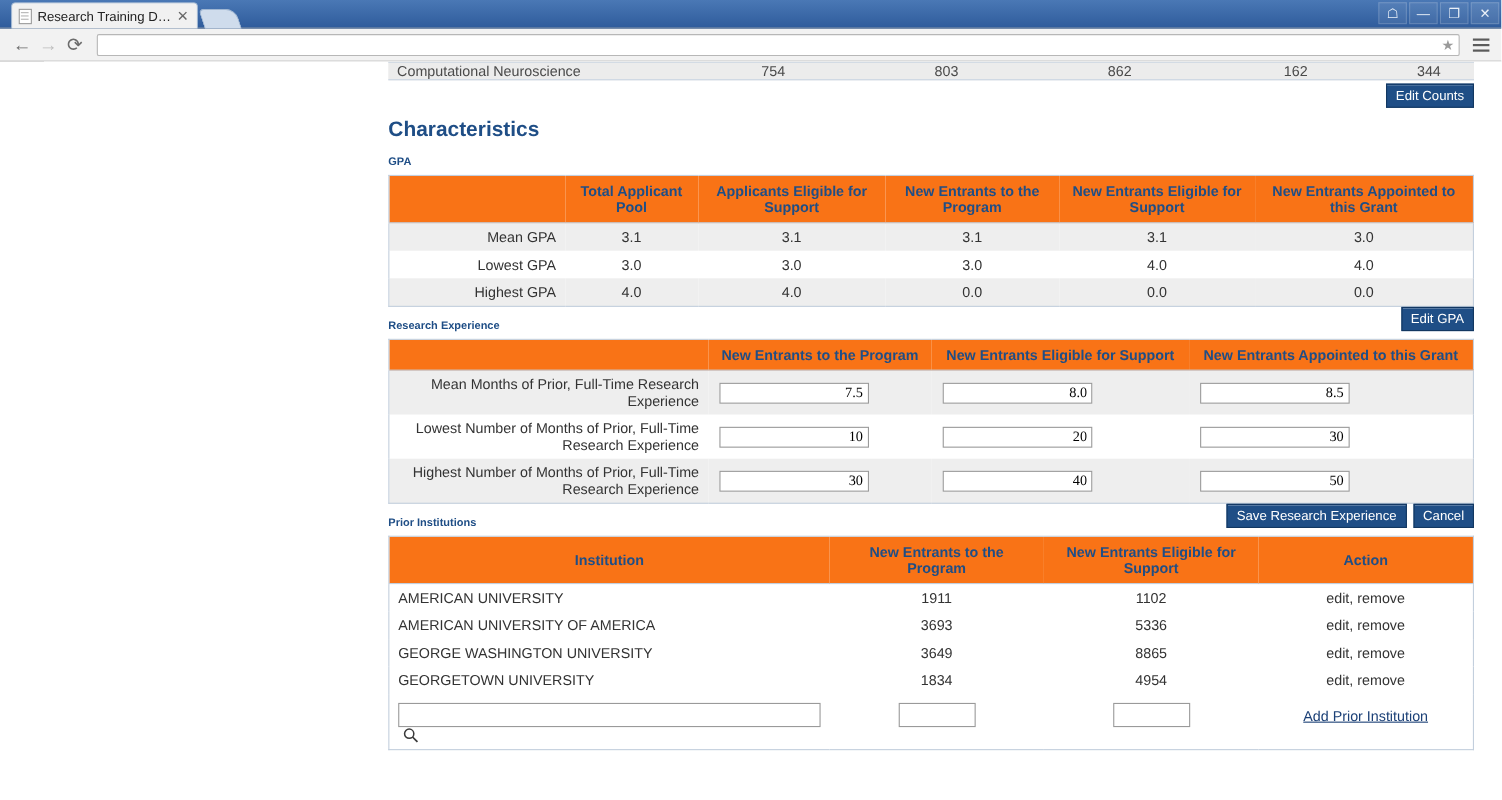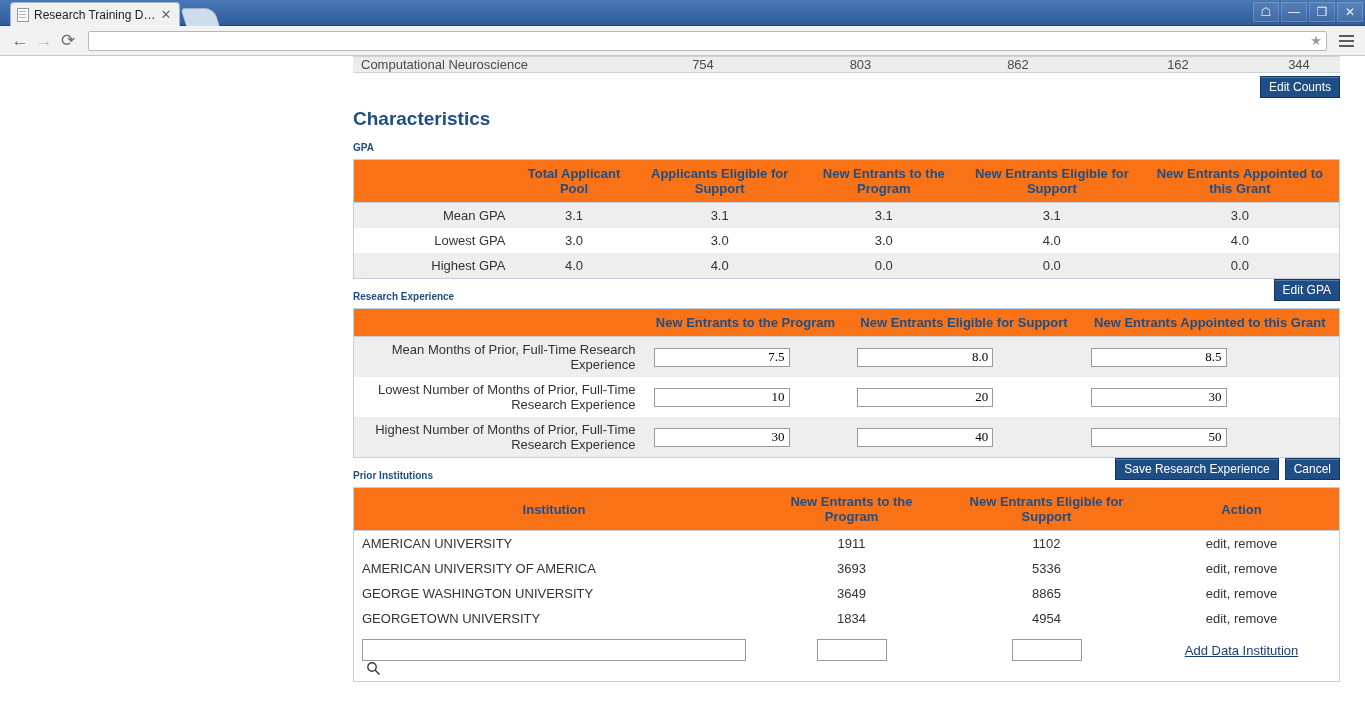--- a/index.html
+++ b/index.html
@@ -356,21 +356,21 @@
                 </svg>
               </div>
             </td>
             <td style="padding-top:8px;padding-bottom:2px;vertical-align:top">
               <input class="txtsm" value="" style="">
             </td>
             <td style="padding-top:8px;padding-bottom:2px;vertical-align:top">
               <input class="txtsm" value="" style="">
             </td>
             <td style="padding-top:12px;vertical-align:top">
-              <span class="addlink">Add Data Institution</span>
+              <span class="addlink">Add Prior Institution</span>
             </td>
           </tr>
         </tbody>
       </table>
 
     </div>
   </div>
 
   <div class="vscroll">
     <div class="arrow" style="position:absolute;top:0;left:0">▲</div>

